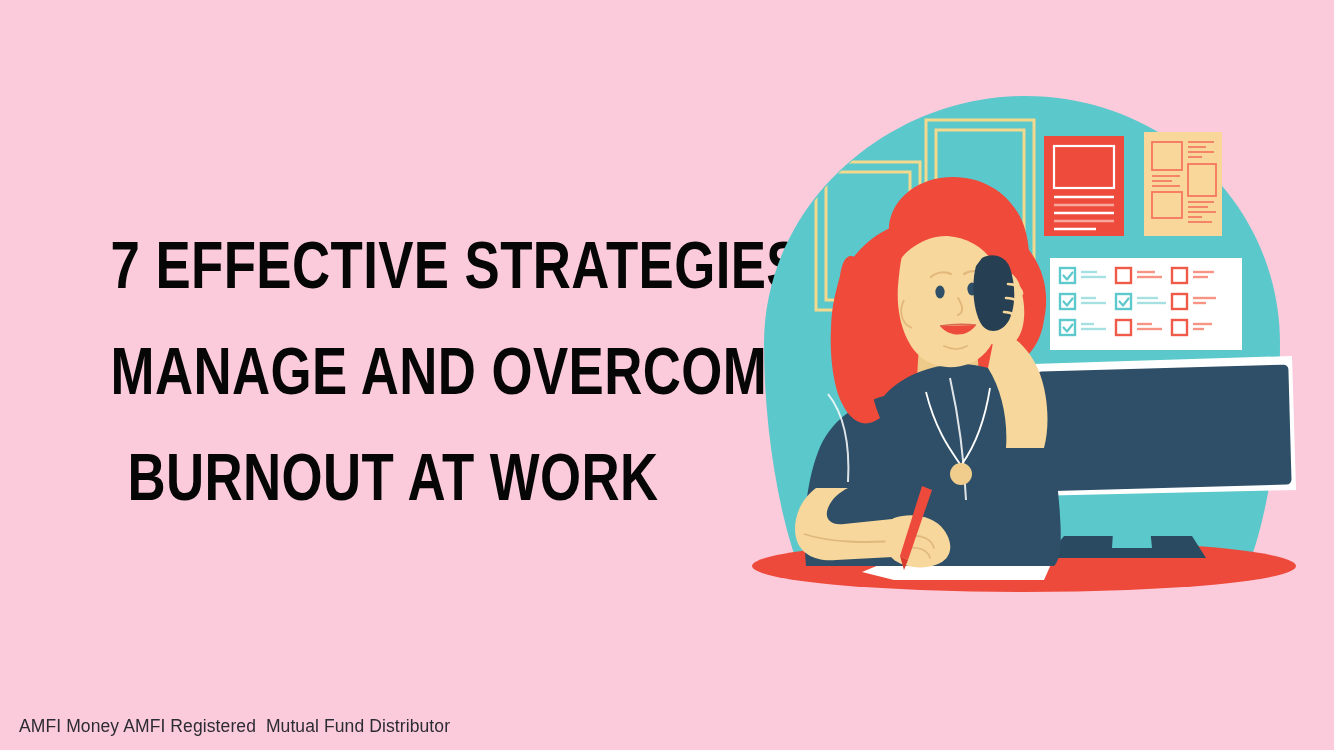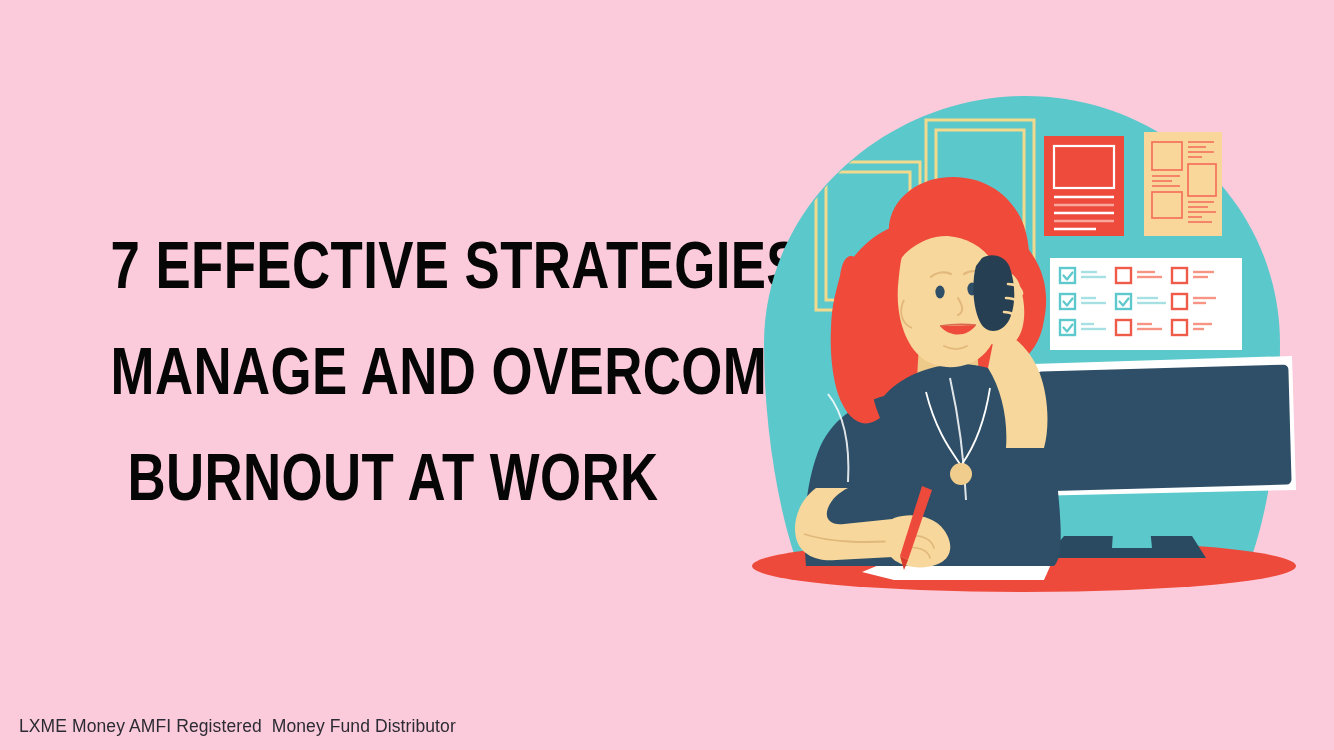--- a/index.html
+++ b/index.html
@@ -72,21 +72,21 @@
 <body>
 
 <div id="slide">
 
   <div id="title-block">
     <span class="title-line">7 EFFECTIVE STRATEGIES TO</span>
     <span class="title-line">MANAGE AND OVERCOME</span>
     <span class="title-line">BURNOUT AT WORK</span>
   </div>
 
-  <div id="footer-text">LXME Money AMFI Registered  Money Fund Distributor</div>
+  <div id="footer-text">AMFI Money AMFI Registered  Mutual Fund Distributor</div>
 
   <div id="illustration">
     <svg viewBox="0 0 560 510" xmlns="http://www.w3.org/2000/svg">
 
       <defs>
         <clipPath id="clipCircle">
           <path d="M280 2 C 420 2 534 110 534 250 C 534 340 520 420 500 470 L 60 470 C 34 410 22 330 22 250 C 22 110 140 2 280 2 Z"></path>
         </clipPath>
         <clipPath id="clipBoard">
           <rect x="310" y="164" width="186" height="88"></rect>

